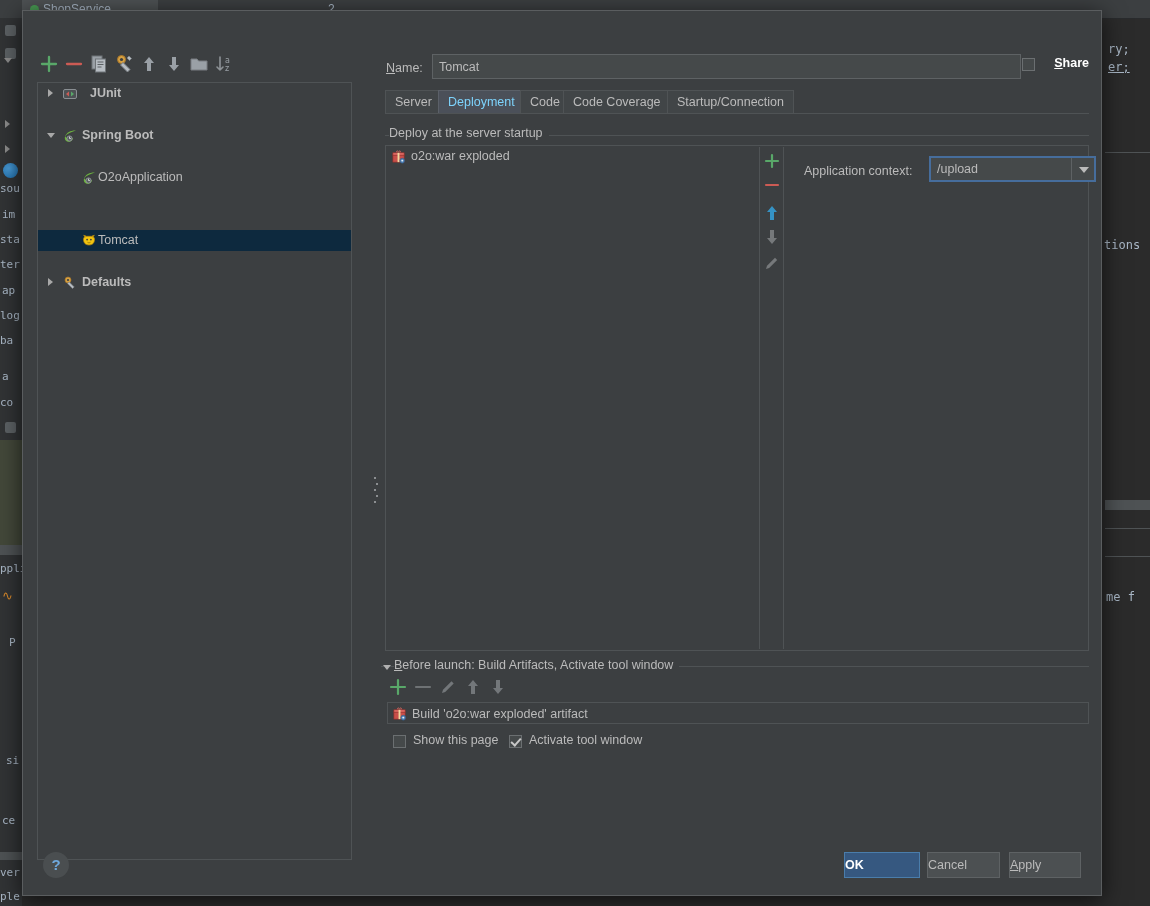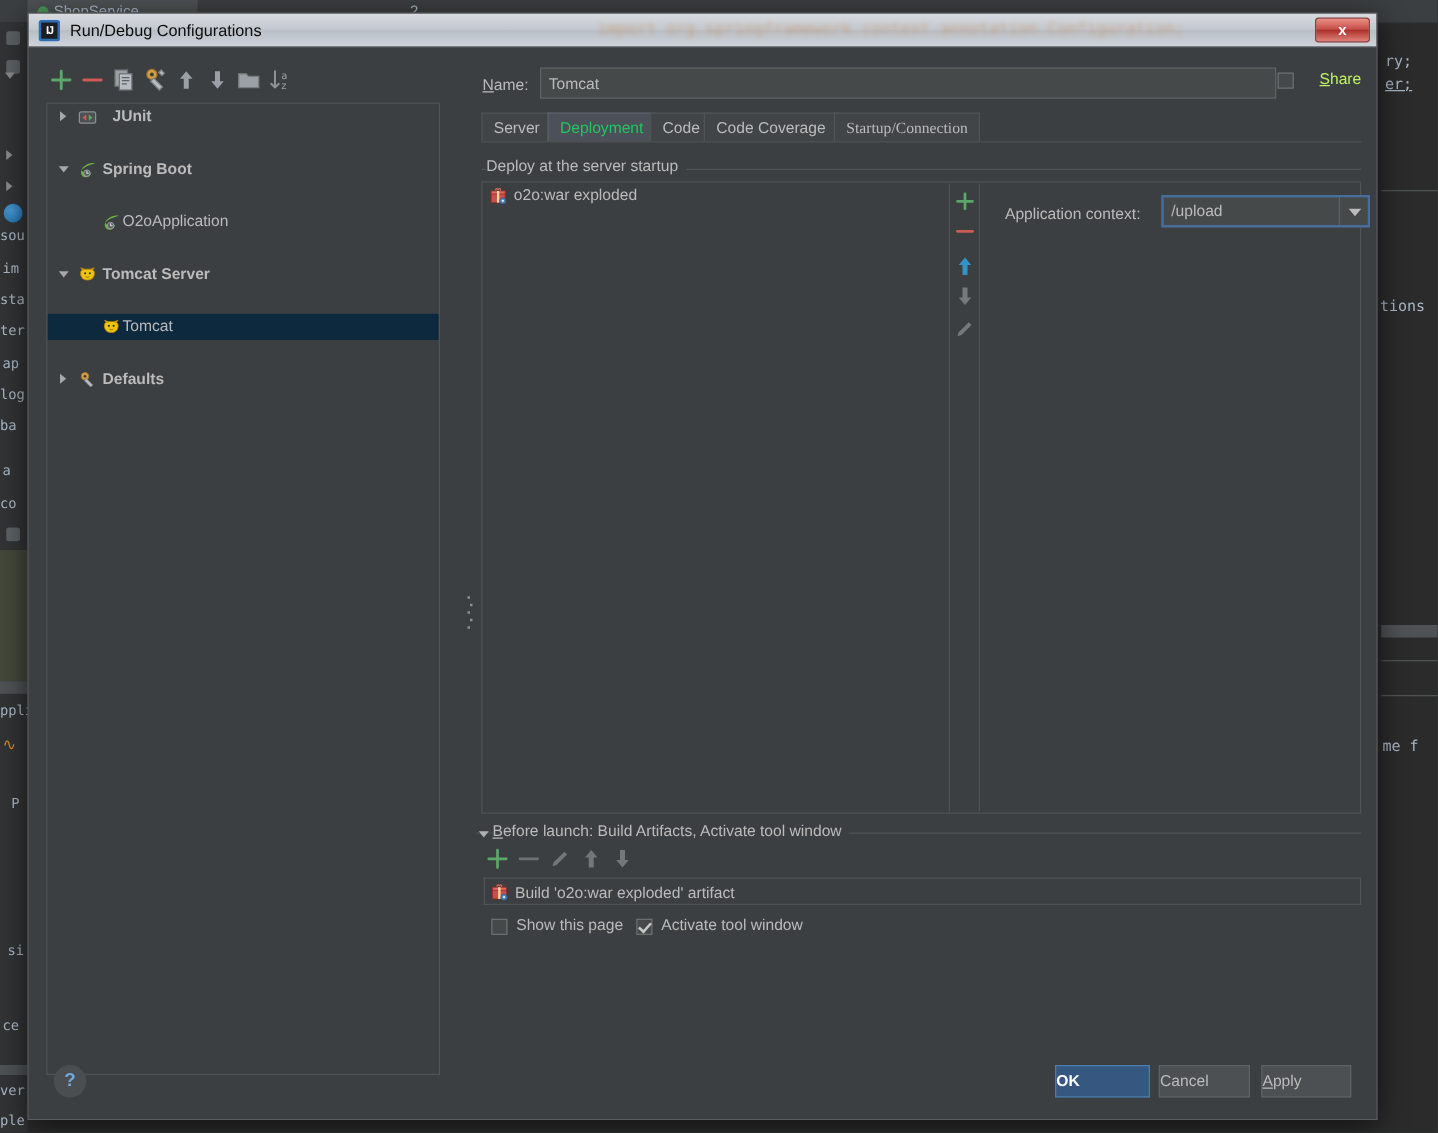--- a/index.html
+++ b/index.html
@@ -253,22 +253,23 @@
     position: absolute; right: 54px; top: 6px;
     width: 13px; height: 13px;
     background: #45494a;
     border: 1px solid #6b6f71;
     box-sizing: border-box;
     cursor: pointer;
   }
   .share-label {
     position: absolute; right: 0; top: 4px;
     font-size: 12.5px;
-    color: #bef264;
-    cursor: pointer;
+    color: #ffffff;
+    cursor: pointer;
+    font-weight: bold;
   }
   .share-label u { text-decoration: underline; }
 
   
   .tabstrip {
     position: absolute; left: 5px; top: 38px; right: 0; height: 23px;
   }
   .tab {
     position: absolute; top: 0;
     height: 23px;
@@ -278,21 +279,21 @@
     color: #bbbbbb;
     background: #414547;
     border: 1px solid #4f5355;
     border-bottom: none;
     box-sizing: border-box;
     white-space: nowrap;
     cursor: pointer;
   }
   .tab.active {
     background: #4b5059;
-    color: #22c55e;
+    color: #7dd3fc;
     border-color: #5b6068;
   }
   .tab-underline {
     position: absolute; left: 5px; top: 61px; right: 0; height: 1px;
     background: #4f5355;
   }
 
   
   .group {
     position: absolute; left: 5px; top: 74px; right: 0; height: 525px;
@@ -544,30 +545,20 @@
     <div class="ide-code-line" style="left:9px; top:636px; font-size:11px;">P</div>
 
     <div style="position:absolute;left:0;top:852px;width:22px;height:8px;background:#4e5254;"></div>
     <div class="ide-code-line" style="left:0px; top:866px; font-size:11px;">ver</div>
     <div class="ide-code-line" style="left:0px; top:890px; font-size:11px;">ple</div>
   </div>
 </div>
 
 <div id="dialog">
 
-  <div class="titlebar">
-    <div class="titlebar-glass">
-      <div class="glass-text" style="left:330px; top:4px;">
-        <span class="kw">import org.springframework.context.annotation.Configuration;</span>
-      </div>
-    </div>
-    <div class="titlebar-icon">IJ</div>
-    <div class="titlebar-title">Run/Debug Configurations</div>
-    <div class="titlebar-close">x</div>
-  </div>
 
   <div class="dlg-body">
 
     <div class="tree-toolbar">
       <div class="tb-btn" style="left:0px;">
         <svg width="24" height="24" viewBox="0 0 24 24">
             <path d="M12 5v14M5 12h14" stroke="#59a869" stroke-width="2.3" stroke-linecap="round"></path>
           </svg>
       </div>
       <div class="tb-btn" style="left:25px;">
@@ -646,33 +637,20 @@
           <svg width="16" height="16" viewBox="0 0 16 16">
             <path d="M14 2.5C10 2 4.5 4 3 8.5c2-3 6-4.5 11-6z" fill="#6db33f"></path>
             <path d="M3.2 8.2c-1.2 2.8.6 5.6 3.5 5.6 2.6 0 4.4-2 4.2-4.4-1.8 2.6-5.3 2.1-7.7-1.2z" fill="#6db33f"></path>
             <circle cx="7.5" cy="10.5" r="2.6" fill="#5a5f62" stroke="#9aa0a6" stroke-width=".8"></circle>
             <path d="M7.5 8.6v2h1.6" stroke="#d4d7d9" stroke-width=".9" fill="none"></path>
           </svg>
         </span>
         <span class="tlabel norm" style="left:60px;">O2oApplication</span>
       </div>
 
-      <div class="tree-row" style="top:63px;">
-        <span class="twisty down" style="left:9px;"></span>
-        <span class="ticon" style="left:24px;">
-          <svg width="16" height="16" viewBox="0 0 16 16">
-            <path d="M2.5 6.5c0-2 1.3-3.2 3.2-3.2h4.6c1.9 0 3.2 1.2 3.2 3.2 0 2.6-1.4 5.5-5.5 5.5S2.5 9.1 2.5 6.5z" fill="#f1c40f" stroke="#b8860b" stroke-width=".7"></path>
-            <path d="M4.2 4.3L2.6 2.2l2.6.9zM11.8 4.3l1.6-2.1-2.6.9z" fill="#f1c40f" stroke="#b8860b" stroke-width=".6"></path>
-            <circle cx="6.1" cy="6.6" r=".9" fill="#3c3f41"></circle>
-            <circle cx="9.9" cy="6.6" r=".9" fill="#3c3f41"></circle>
-            <path d="M6.5 9.3c.9.7 2.1.7 3 0" stroke="#8a6d0b" stroke-width=".8" fill="none"></path>
-          </svg>
-        </span>
-        <span class="tlabel bold" style="left:44px;">Tomcat Server</span>
-      </div>
 
       <div class="tree-row selected" style="top:84px;">
         <span class="ticon" style="left:43px;">
           <svg width="16" height="16" viewBox="0 0 16 16">
             <path d="M2.5 6.5c0-2 1.3-3.2 3.2-3.2h4.6c1.9 0 3.2 1.2 3.2 3.2 0 2.6-1.4 5.5-5.5 5.5S2.5 9.1 2.5 6.5z" fill="#f1c40f" stroke="#b8860b" stroke-width=".7"></path>
             <path d="M4.2 4.3L2.6 2.2l2.6.9zM11.8 4.3l1.6-2.1-2.6.9z" fill="#f1c40f" stroke="#b8860b" stroke-width=".6"></path>
             <circle cx="6.1" cy="6.6" r=".9" fill="#3c3f41"></circle>
             <circle cx="9.9" cy="6.6" r=".9" fill="#3c3f41"></circle>
             <path d="M6.5 9.3c.9.7 2.1.7 3 0" stroke="#8a6d0b" stroke-width=".8" fill="none"></path>
           </svg>
@@ -717,21 +695,21 @@
         </div>
         <div class="tab active" style="left:53px;">
           <span>Deployment</span>
         </div>
         <div class="tab" style="left:135px;">
           <span>Code</span>
         </div>
         <div class="tab" style="left:178px;">
           <span>Code Coverage</span>
         </div>
-        <div class="tab" style="left:282px;font-family:Liberation Serif, serif;">
+        <div class="tab" style="left:282px;">
           <span>Startup/Connection</span>
         </div>
       </div>
       <div class="tab-underline"></div>
 
       <div class="group">
         <div class="group-line"></div>
         <div class="group-title">Deploy at the server startup</div>
 
         <div class="group-inner">

